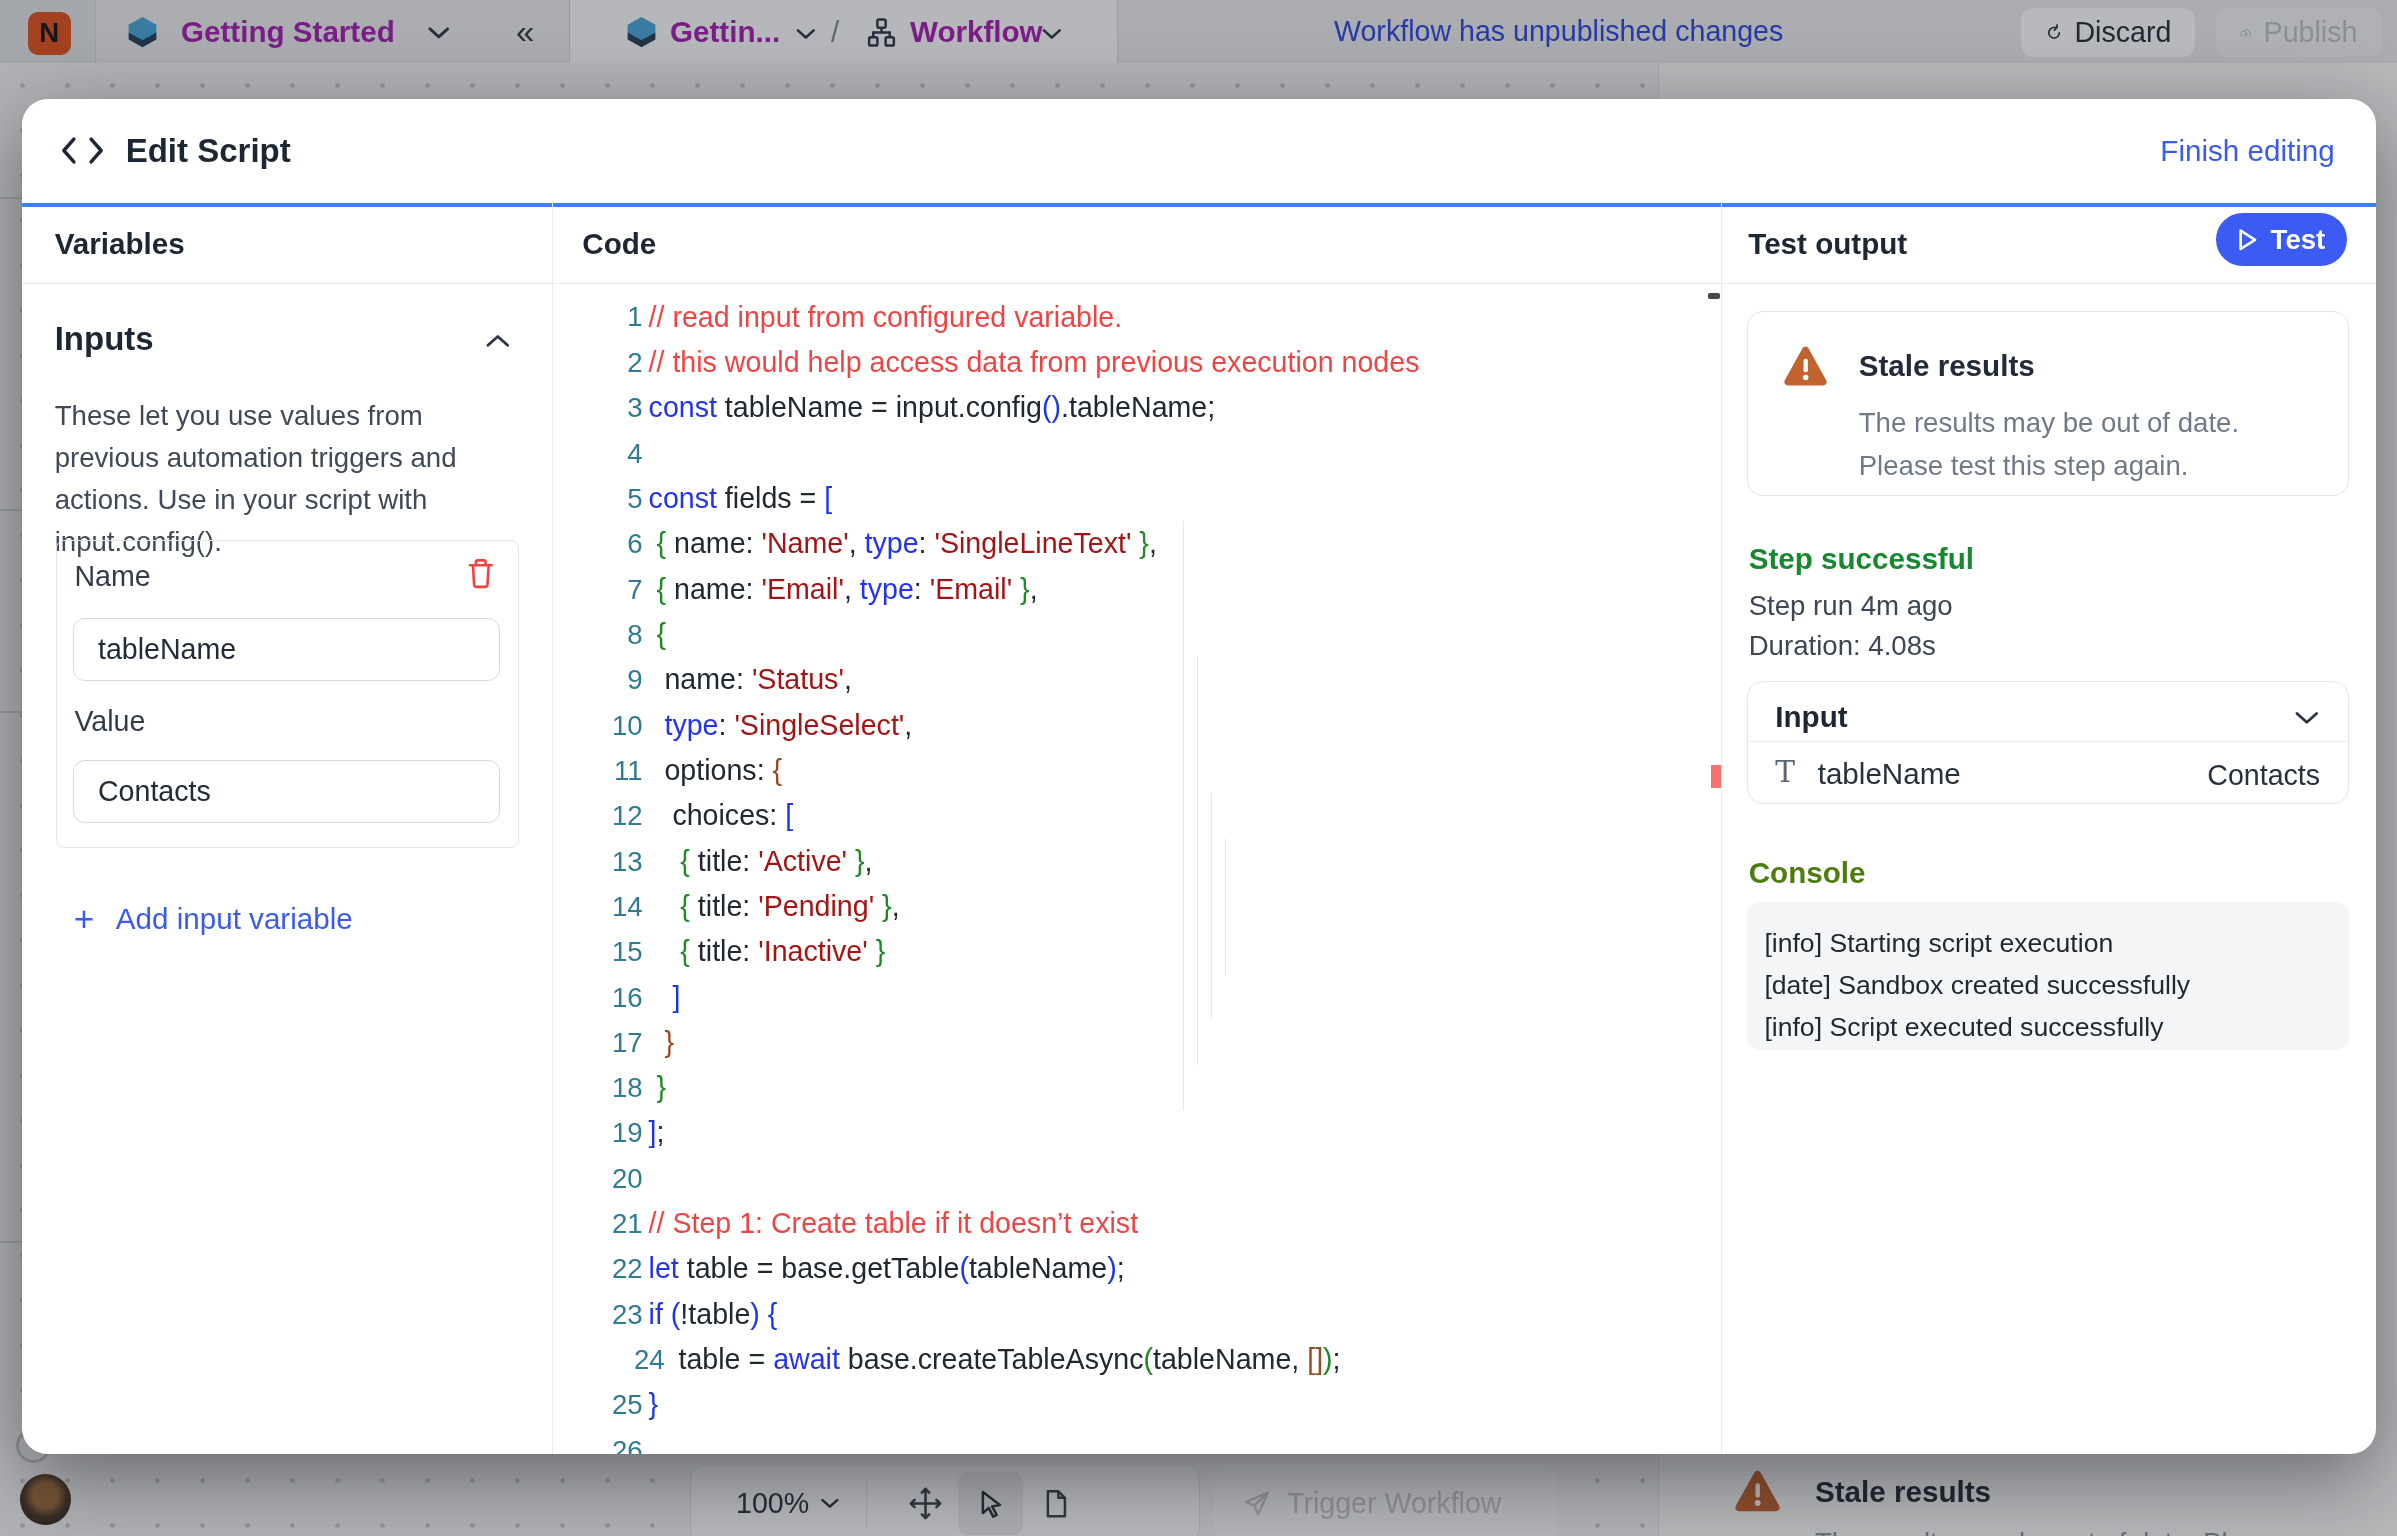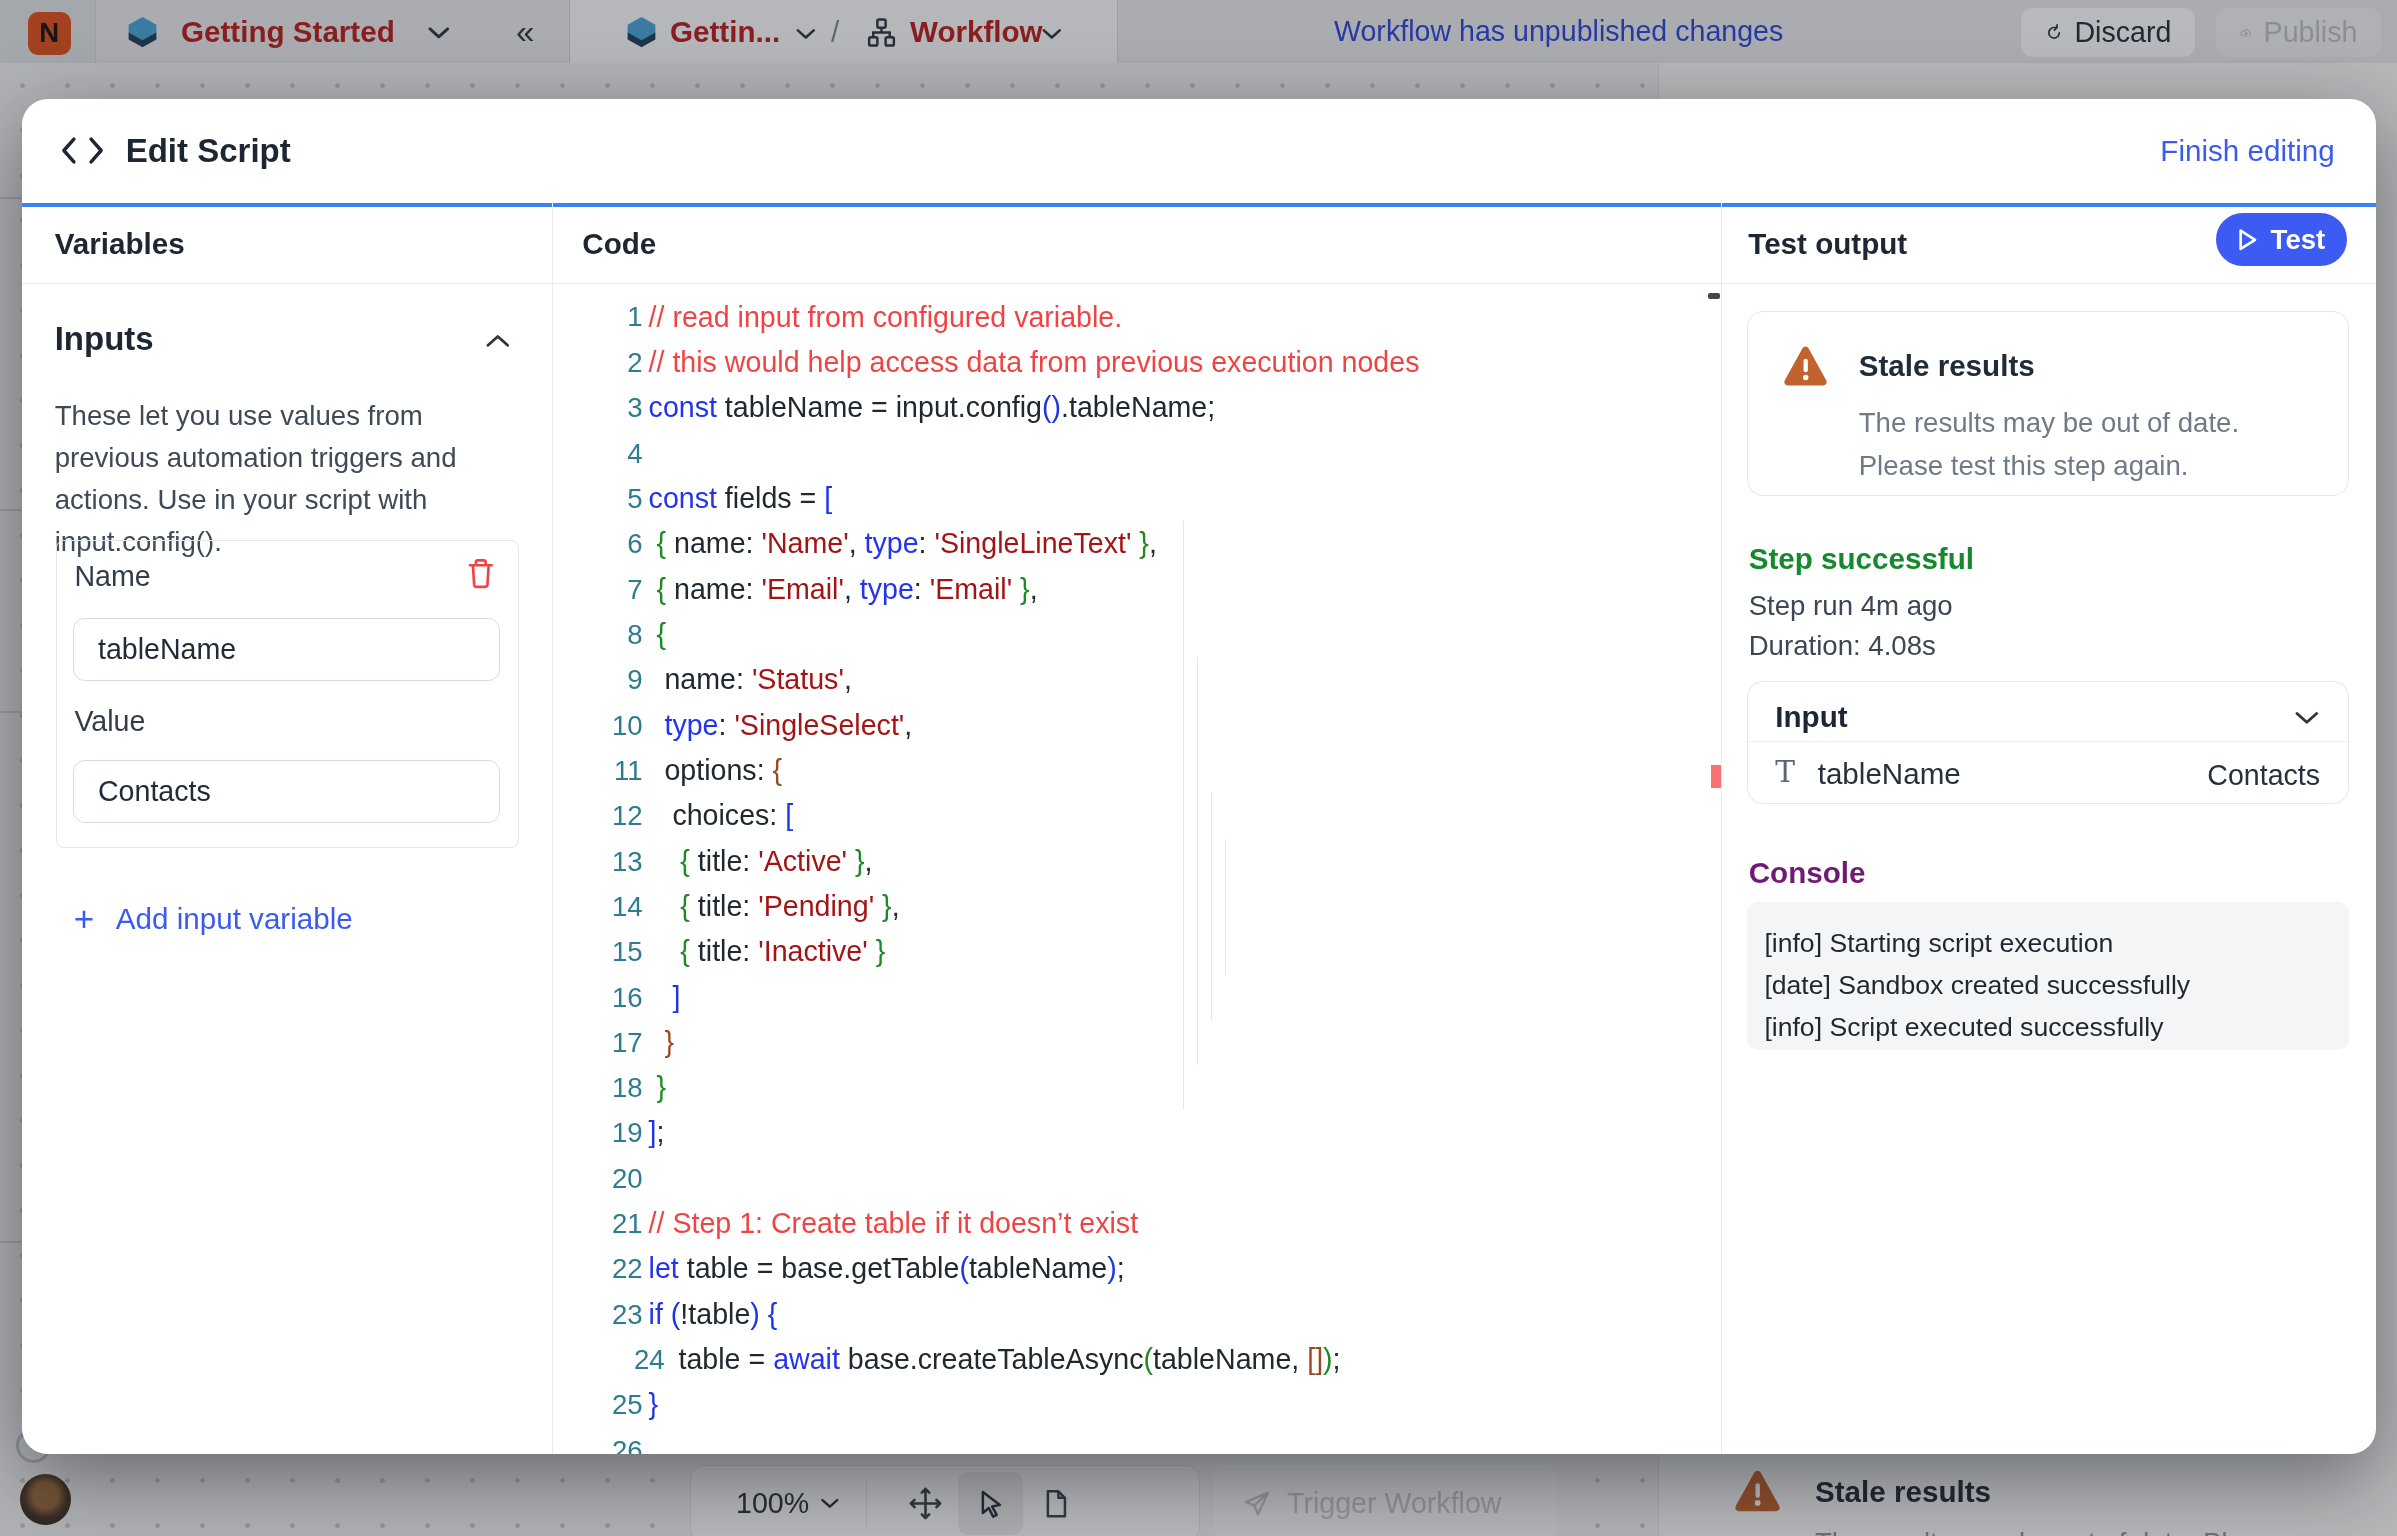--- a/index.html
+++ b/index.html
@@ -5,21 +5,21 @@
   html,body{margin:0;padding:0;background:#555;}
   #screen{position:relative;width:2398px;height:1537px;overflow:hidden;
           font-family:"Liberation Sans",sans-serif;background:#f2f3f4;}
   .abs{position:absolute;}
   
   #topbar{left:0;top:0;width:2398px;height:63px;background:#e8e9eb;border-bottom:1px solid #d9dbdf;}
   .tb-seg{top:0;height:63px;}
   .tb-hairline{top:0;width:1px;height:63px;background:#d2d4d8;}
   #n-logo{left:27.6px;top:11.8px;width:43px;height:43px;border-radius:9.9px;background:#dd4f1e;
           color:#141414;font-weight:700;font-size:27.6px;display:flex;align-items:center;justify-content:center;}
-  .tab-text{font-size:29.6px;font-weight:600;color:#b91c1c;top:0;height:63px;display:flex;align-items:center;}
+  .tab-text{font-size:29.6px;font-weight:600;color:#a21caf;top:0;height:63px;display:flex;align-items:center;}
   .plain-ic{color:#2c3643;}
   #status-text{top:0;height:63px;display:flex;align-items:center;font-size:28.6px;color:#2a46d8;}
   .tb-btn{top:7.9px;height:49px;border-radius:11.8px;display:flex;align-items:center;gap:11.8px;
           font-size:28.6px;font-weight:500;padding:0 23.6px;box-sizing:border-box;}
   #discard-btn{left:2021px;width:174px;background:#fbfbfc;color:#232d3a;}
   #publish-btn{left:2216px;width:165px;background:#eef0f3;color:#b9bdc4;}
   #canvas{left:0;top:63px;width:2398px;height:1474px;background:#f2f3f4;
           background-image:radial-gradient(#c7c9cd 2.2px,transparent 2.3px);background-size:45px 45px;}
   .side-dash{left:0;width:21.7px;height:2px;background:#d2d4d8;}
   #help-circle{left:15.8px;top:1428px;width:35px;height:35px;border-radius:50%;border:3px solid #c3c5c9;box-sizing:border-box;}
@@ -74,21 +74,21 @@
   #stale-title{left:111px;top:37px;font-size:29.6px;font-weight:700;color:#212b3a;}
   .stale-body{left:111px;font-size:27.6px;color:#707a87;}
   #step-status{left:1727px;top:443px;font-size:29.6px;font-weight:700;color:#16892f;}
   .meta-line{left:1727px;font-size:27.6px;color:#3c4654;}
   #input-card{left:1725px;top:582px;width:602px;height:123px;border:1px solid #e4e6e9;border-radius:15.8px;box-sizing:border-box;}
   #input-card-title{left:27.6px;top:17.7px;font-size:29.6px;font-weight:700;color:#1d2633;}
   #input-card-divider{left:0;top:59px;width:600px;height:1px;background:#eceef0;}
   #input-row-key{left:70px;top:75px;font-size:29.6px;color:#27303d;}
   #t-icon{left:27.6px;top:73px;font-family:"DejaVu Serif","Liberation Serif",serif;font-size:29.6px;color:#5b6573;}
   #input-row-value{right:27.6px;top:77px;font-size:28.6px;color:#27303d;}
-  #console-title{left:1727px;top:757px;font-size:29.6px;font-weight:700;color:#701a75;}
+  #console-title{left:1727px;top:757px;font-size:29.6px;font-weight:700;color:#4d7c0f;}
   #console-box{left:1725px;top:803px;width:602px;height:148px;background:#f4f5f6;border-radius:11.8px;
                padding:19.7px 0 0 17.7px;box-sizing:border-box;}
   .console-line{font-size:26.6px;color:#1f2731;line-height:42px;}
   svg{display:block;}
 </style>
 </head>
 <body>
 
 <div id="screen">
 

